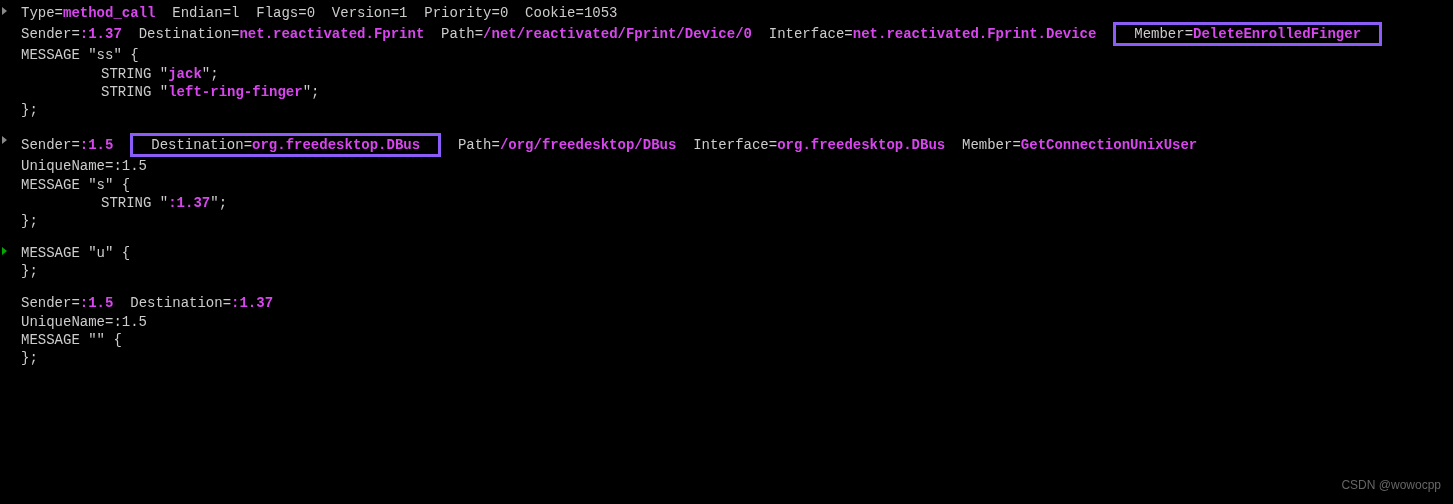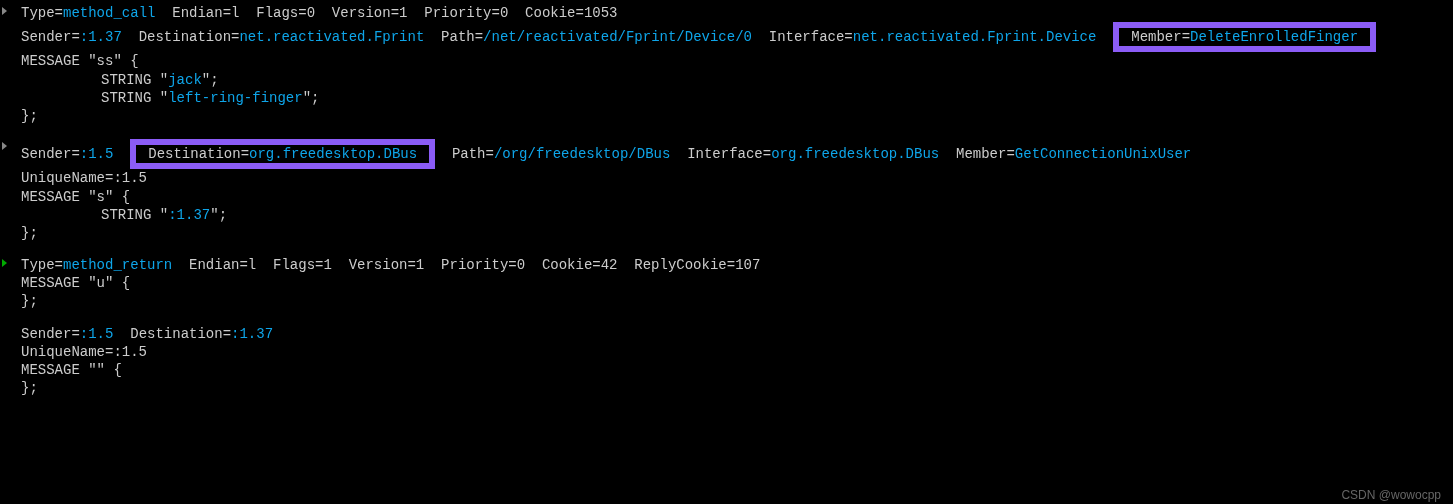--- a/index.html
+++ b/index.html
@@ -22,29 +22,29 @@
       position: absolute;
       left: 2px;
       top: 3px;
       width: 0; height: 0;
       border-left: 5px solid #888;
       border-top: 4px solid transparent;
       border-bottom: 4px solid transparent;
     }
     .marker.green { border-left-color: #0a0; }
     .txt { color: #ccc; }
-    .b { font-weight: normal; color: #0ea5e9; }
+    .b { font-weight: bold; color: #d946ef; }
     .box-red {
-      border: 6px solid #8b5cf6;
-      padding: 0 12px;
+      border: 3px solid #8b5cf6;
+      padding: 0 18px;
       display: inline-block;
     }
     .watermark {
       position: absolute;
-      bottom: 0;
+      bottom: 10px;
       right: 12px;
       color: #666;
       font-size: 12px;
       font-family: Arial, sans-serif;
     }
     .pad1 { padding-left: 80px; }
   </style>
 </head>
 <body>
 
@@ -59,21 +59,21 @@
     </div>
     <div class="msg">
       <div class="header-line"><span class="marker "></span></div>
       <div class="line"><span class="txt">Sender=</span><span class="b">:1.5</span><span class="txt">&nbsp;&nbsp;</span><span class="box-red"><span class="txt">Destination=</span><span class="b">org.freedesktop.DBus</span></span><span class="txt">&nbsp;&nbsp;Path=</span><span class="b">/org/freedesktop/DBus</span><span class="txt">&nbsp;&nbsp;Interface=</span><span class="b">org.freedesktop.DBus</span><span class="txt">&nbsp;&nbsp;Member=</span><span class="b">GetConnectionUnixUser</span></div>
       <div class="line"><span class="txt">UniqueName=:1.5</span></div>
       <div class="line"><span class="txt">MESSAGE&nbsp;"s"&nbsp;{</span></div>
       <div class="line"><span class="pad1"></span><span class="txt">STRING&nbsp;"</span><span class="b">:1.37</span><span class="txt">";</span></div>
       <div class="line"><span class="txt">};</span></div>
     </div>
     <div class="msg">
-      <div class="header-line"><span class="marker green"></span><span style="padding-left:11px;"><span class="txt">Type=</span><span class="b">method_return</span><span class="txt">&nbsp;&nbsp;Endian=l&nbsp;&nbsp;Flags=1&nbsp;&nbsp;Version=1&nbsp;&nbsp;Priority=0&nbsp;&nbsp;Cookie=42&nbsp;&nbsp;ReplyCookie=107</span></span></div>
+      <div class="header-line"><span class="marker green"></span></div>
       <div class="line"><span class="txt">MESSAGE&nbsp;"u"&nbsp;{</span></div>
       <div class="line"><span class="txt">};</span></div>
     </div>
     <div class="msg">
       <div class="line"><span class="txt">Sender=</span><span class="b">:1.5</span><span class="txt">&nbsp;&nbsp;Destination=</span><span class="b">:1.37</span></div>
       <div class="line"><span class="txt">UniqueName=:1.5</span></div>
       <div class="line"><span class="txt">MESSAGE&nbsp;""&nbsp;{</span></div>
       <div class="line"><span class="txt">};</span></div>
     </div>
   </div>

